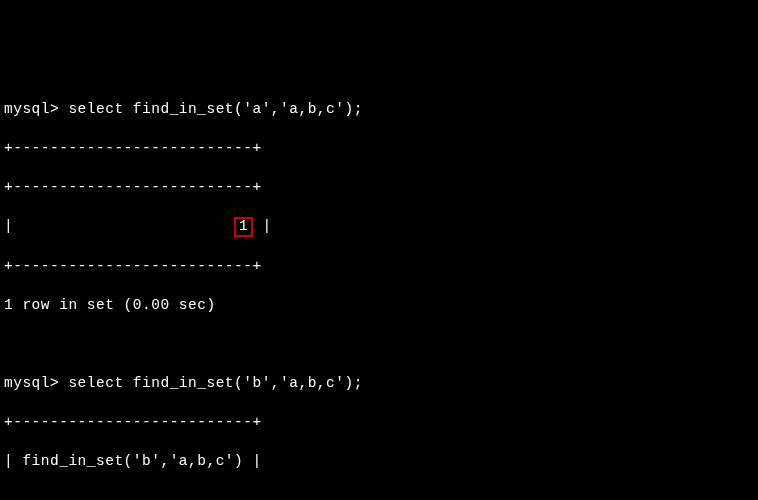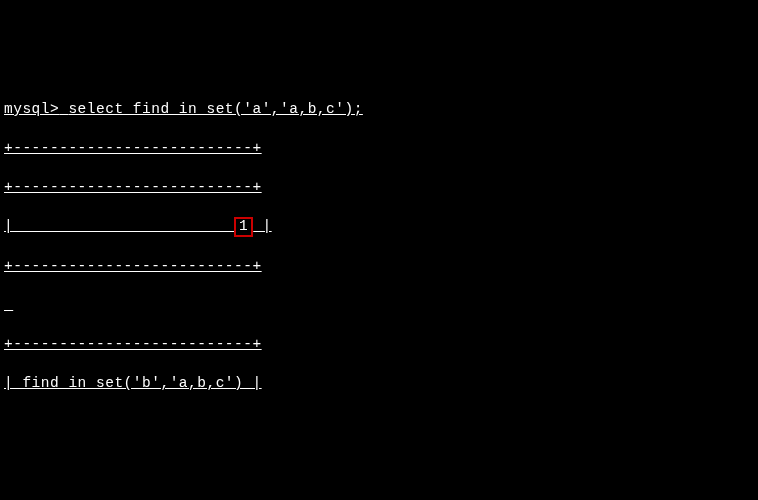--- a/index.html
+++ b/index.html
@@ -16,41 +16,42 @@
       padding: 2px 4px;
       width: 758px;
       height: 500px;
       overflow: hidden;
       white-space: pre;
       letter-spacing: 0.5px;
     }
     .line {
       display: block;
       min-height: 19px;
-      text-decoration: underline;
     }
     .highlight-box {
       border: 2px solid #cc0000;
       padding: 0 3px;
       display: inline-block;
       line-height: 1.1;
     }
   </style>
 </head>
 <body>
 
 
 
 <div>
 <span class="line"><span>mysql&gt;</span> <span>select find_in_set('a','a,b,c');</span></span>
 <span class="line">+--------------------------+</span>
 <span class="line">+--------------------------+</span>
 <span class="line"><span>|                        </span><span class="highlight-box">1</span><span> |</span></span>
 <span class="line">+--------------------------+</span>
+<span class="line">1 row in set (0.00 sec)</span>
 <span class="line"> </span>
+<span class="line"><span>mysql&gt;</span> <span>select find_in_set('b','a,b,c');</span></span>
 <span class="line">+--------------------------+</span>
 <span class="line">| find_in_set('b','a,b,c') |</span>
 
 
 
 
 
 
 
 

